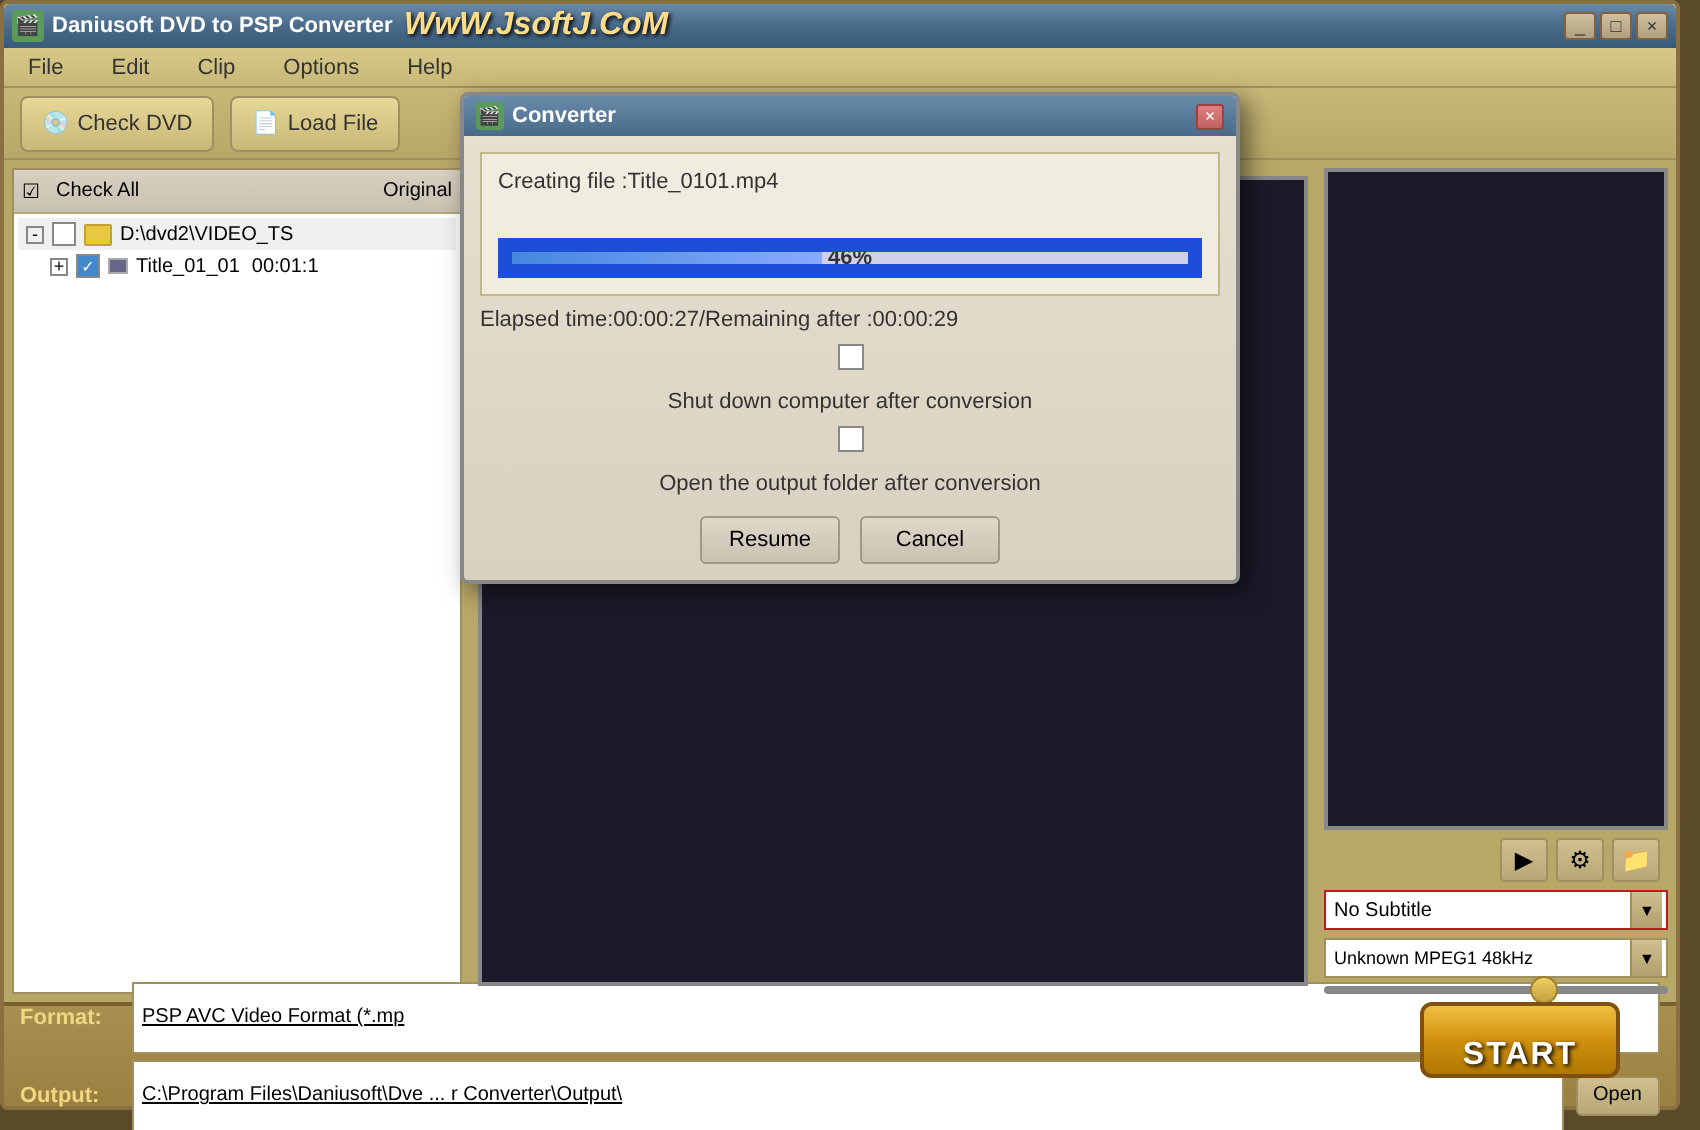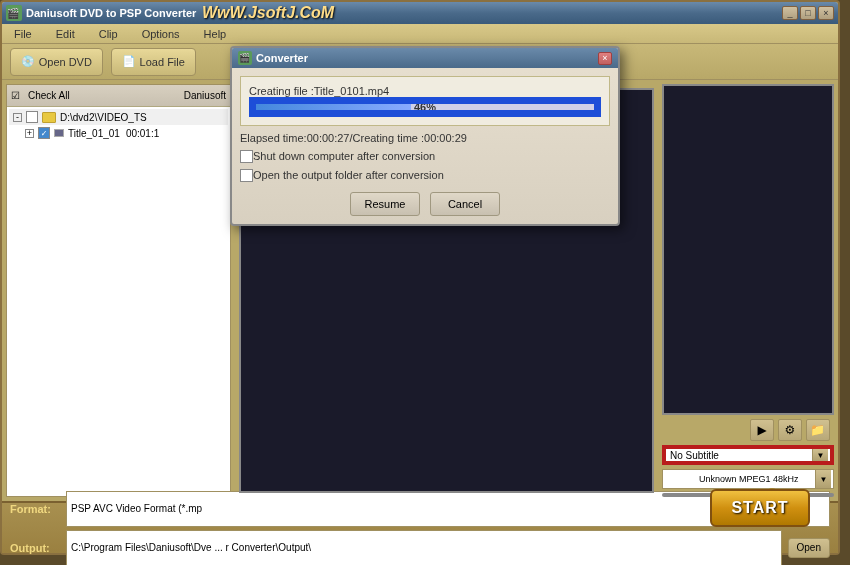--- a/index.html
+++ b/index.html
@@ -323,32 +323,33 @@
     }
     .bottom-value {
       flex: 1;
       background: white;
       border: 1px solid #a09060;
       height: 18px;
       padding: 17px 4px;
       font-size: 10px;
       display: flex;
       align-items: center;
+      text-decoration: underline;
     }
     .start-btn {
       position: absolute;
       right: 28px;
-      bottom: 26px;
+      bottom: 14px;
       width: 100px;
       height: 38px;
       background: linear-gradient(to bottom, #f0c040, #d09010, #b07800);
       border: 2px solid #805010;
       border-radius: 6px;
       display: flex;
-      align-items: center;
+      align-items: flex-end;
       justify-content: center;
       font-size: 16px;
       font-weight: bold;
       color: white;
       text-shadow: 1px 1px 2px #000;
       cursor: pointer;
       letter-spacing: 1px;
     }
     .open-btn {
       background: linear-gradient(to bottom, #d0c090, #b8a878);
@@ -532,21 +533,21 @@
     }
 
     .progress-section {
       background: #f0ece0;
       padding: 8px;
       border: 1px solid #c0b888;
     }
     .creating-file-text {
       font-size: 11px;
       color: #333;
-      margin-bottom: 0;
+      margin-bottom: 22px;
     }
     .progress-bar-container {
       width: 100%;
       height: 20px;
       background: #d0d0e8;
       border: 7px solid #1d4ed8;
       position: relative;
       overflow: hidden;
     }
     .progress-bar-fill {
@@ -568,23 +569,25 @@
       font-size: 11px;
       color: #333;
     }
     .length-info {
       font-size: 11px;
       color: #333;
     }
 
     .checkbox-row {
       display: flex;
-      gap: 0;
+      align-items: center;
+      gap: 10px;
       font-size: 11px;
       color: #333;
+      flex-direction: column;
     }
     .dialog-checkbox {
       width: 13px;
       height: 13px;
       border: 1px solid #888;
       background: white;
       flex-shrink: 0;
     }
 
     .dialog-buttons {
@@ -628,36 +631,36 @@
     <span class="menu-item">File</span>
     <span class="menu-item">Edit</span>
     <span class="menu-item">Clip</span>
     <span class="menu-item">Options</span>
     <span class="menu-item">Help</span>
   </div>
 
   <div class="toolbar">
     <button class="tool-btn">
       <span>💿</span>
-      <span>Open DVD</span>
+      <span>Check DVD</span>
     </button>
     <button class="tool-btn">
       <span>📄</span>
       <span>Load File</span>
     </button>
   </div>
 
   <div class="content-area">
 
     <div class="file-list-panel">
       <div class="file-list-header">
         <span style="font-size:10px;">☑</span>
         <span>Check All</span>
         <span style="flex:1;"></span>
-        <span>Daniusoft</span>
+        <span>Original</span>
       </div>
       <div class="file-list-content">
         <div class="file-row folder">
           <span style="font-size:9px;border:1px solid #888;width:9px;height:9px;display:flex;align-items:center;justify-content:center;">-</span>
           <div class="checkbox"></div>
           <div class="folder-icon"></div>
           <span style="font-size:10px;">D:\dvd2\VIDEO_TS</span>
         </div>
         <div class="file-row" style="padding-left:16px;">
           <span style="font-size:9px;border:1px solid #888;width:9px;height:9px;display:flex;align-items:center;justify-content:center;">+</span>
@@ -677,28 +680,28 @@
 
     <div class="right-panel">
       <div class="preview-screen-right"></div>
       <div class="settings-area">
         <div class="icon-row">
           <div class="icon-btn">▶</div>
           <div class="icon-btn">⚙</div>
           <div class="icon-btn">📁</div>
         </div>
         <div class="settings-row">
-          <div class="settings-select" style="display:flex;align-items:center;background:white;border:4px solid #b91c1c;height:20px;">
+          <div class="settings-select" style="display:flex;align-items:center;background:white;border:1px solid #b91c1c;height:20px;">
             <span style="flex:1;font-size:10px;padding:0 2px;">No Subtitle</span>
             <div class="select-arrow">▼</div>
           </div>
         </div>
         <div class="settings-row">
           <div class="settings-select" style="display:flex;align-items:center;background:white;border:1px solid #a09060;height:20px;">
-            <span style="flex:1;font-size:9px;padding:0 2px;margin-left:32px;">Unknown MPEG1 48kHz</span>
+            <span style="flex:1;font-size:9px;padding:0 2px;">Unknown MPEG1 48kHz</span>
             <div class="select-arrow">▼</div>
           </div>
         </div>
         <div class="slider-row">
           <div class="slider-track">
             <div class="slider-thumb"></div>
           </div>
         </div>
       </div>
     </div>
@@ -739,21 +742,21 @@
 
 
     <div class="progress-section">
       <div class="creating-file-text">Creating file :Title_0101.mp4</div>
       <div class="progress-bar-container">
         <div class="progress-bar-fill" style="width: 46%;"></div>
         <span class="progress-text">46%</span>
       </div>
     </div>
 
-    <div class="time-info">Elapsed time:00:00:27/Creating time :00:00:29</div>
+    <div class="time-info">Elapsed time:00:00:27/Remaining after :00:00:29</div>
 
     <div class="checkbox-row">
       <div class="dialog-checkbox"></div>
       <span>Shut down computer after conversion</span>
     </div>
     <div class="checkbox-row">
       <div class="dialog-checkbox"></div>
       <span>Open the output folder after conversion</span>
     </div>
 

